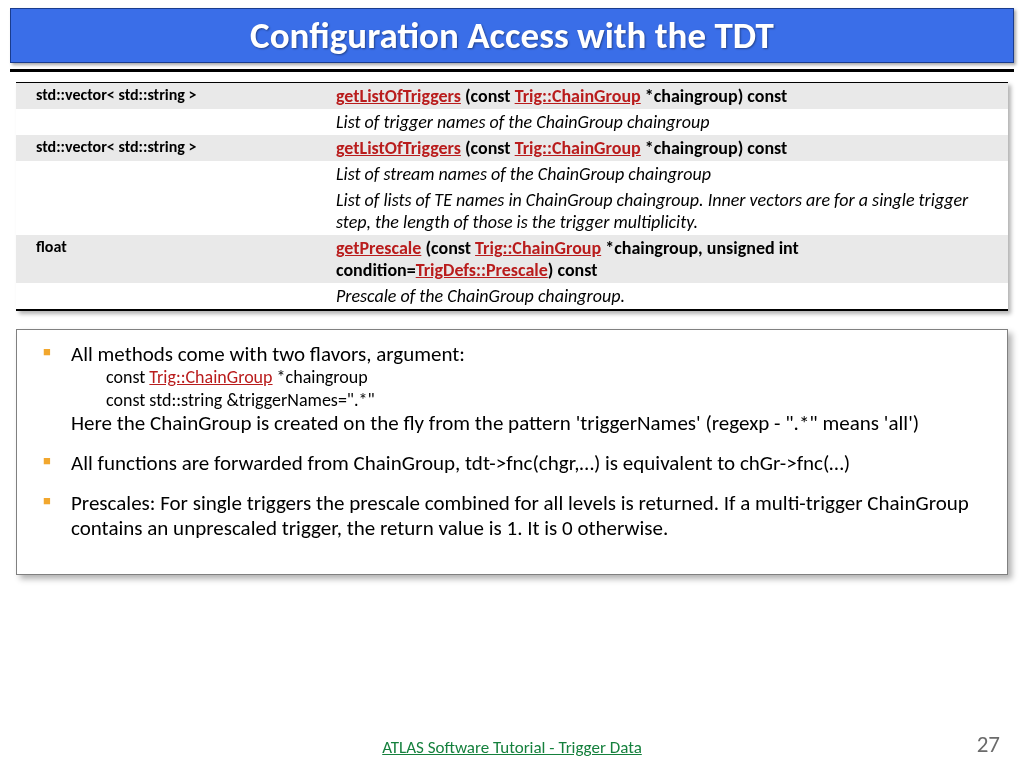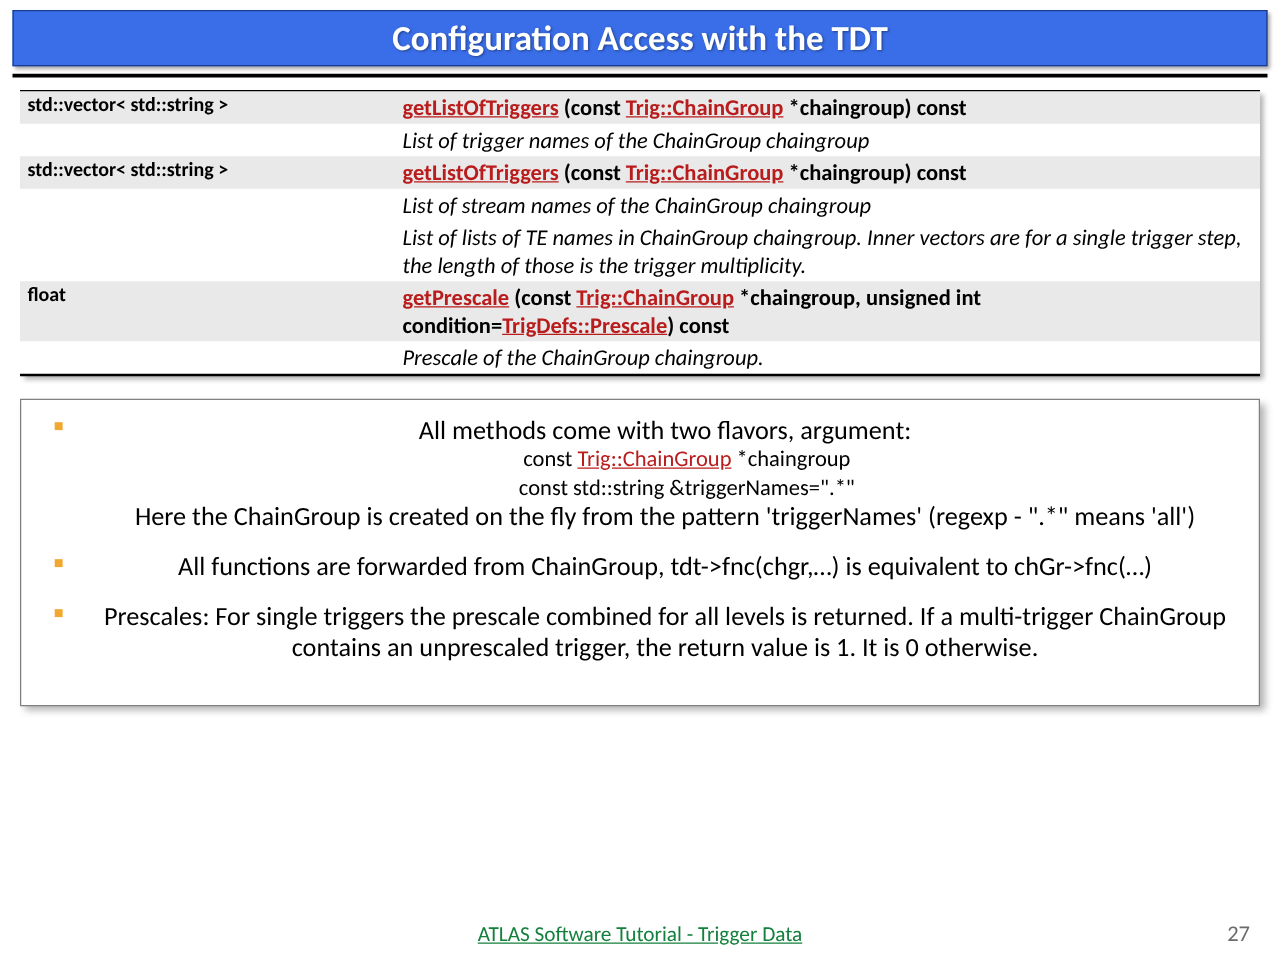--- a/index.html
+++ b/index.html
@@ -14,40 +14,40 @@
   .title-bar {
     margin: 8px 10px 4px 10px;
     background: #3a6ee8;
     border: 1px solid #1a3c8e;
     box-shadow: 2px 2px 3px rgba(0,0,0,0.35);
     text-align: center;
     padding: 4px 0;
   }
   .title-bar h1 {
     color: #fff;
-    font-size: 28px;
+    font-size: 37px;
     font-weight: bold;
     text-shadow: 1px 1px 2px rgba(0,0,0,0.4);
   }
   .hr-thick {
     margin: 6px 10px 10px 10px;
     height: 3px;
     background: #000;
   }
   .api-table {
     margin: 0 16px;
     border-collapse: collapse;
     width: calc(100% - 32px);
     border-top: 1px solid #000;
     border-bottom: 2px solid #000;
     box-shadow: 3px 3px 4px rgba(0,0,0,0.3);
   }
   .api-table td {
     vertical-align: top;
-    padding: 2px 6px;
+    padding: 2px 20px;
     font-size: 18px;
     margin-left: 12px;
   }
   .api-table .rt { width: 300px; font-weight: bold; font-size: 16px; }
   .api-table .sig { font-weight: bold; }
   .api-table .desc { font-style: italic; font-weight: normal; }
   .api-table tr.shade td { background: #e9e9e9; }
   .api-table a, .content-box a { color: #b91c1c; text-decoration: underline; }
   .content-box {
     margin: 18px 16px 0 16px;
@@ -55,21 +55,20 @@
     box-shadow: 4px 4px 6px rgba(0,0,0,0.3);
     padding: 12px 14px 18px 14px;
   }
   .content-box ul { list-style: none; }
   .content-box > ul > li {
     position: relative;
     padding-left: 40px;
     margin-bottom: 16px;
     font-size: 21px;
     line-height: 1.15;
-    text-align: center;
   }
   .content-box > ul > li::before {
     content: "■";
     position: absolute;
     left: 12px;
     top: 3px;
     color: #f2a72e;
     font-size: 13px;
   }
   .code-sub {
@@ -84,21 +83,21 @@
     right: 0;
     text-align: center;
     font-size: 17px;
     color: #15803d;
     text-decoration: underline;
   }
   .pagenum {
     position: absolute;
     right: 24px;
     bottom: 10px;
-    font-size: 18px;
+    font-size: 23px;
     color: #6b6b6b;
   }
 </style>
 </head>
 <body>
 
 <div class="title-bar">
   <h1>Configuration Access with the TDT</h1>
 </div>
 <div class="hr-thick"></div>

